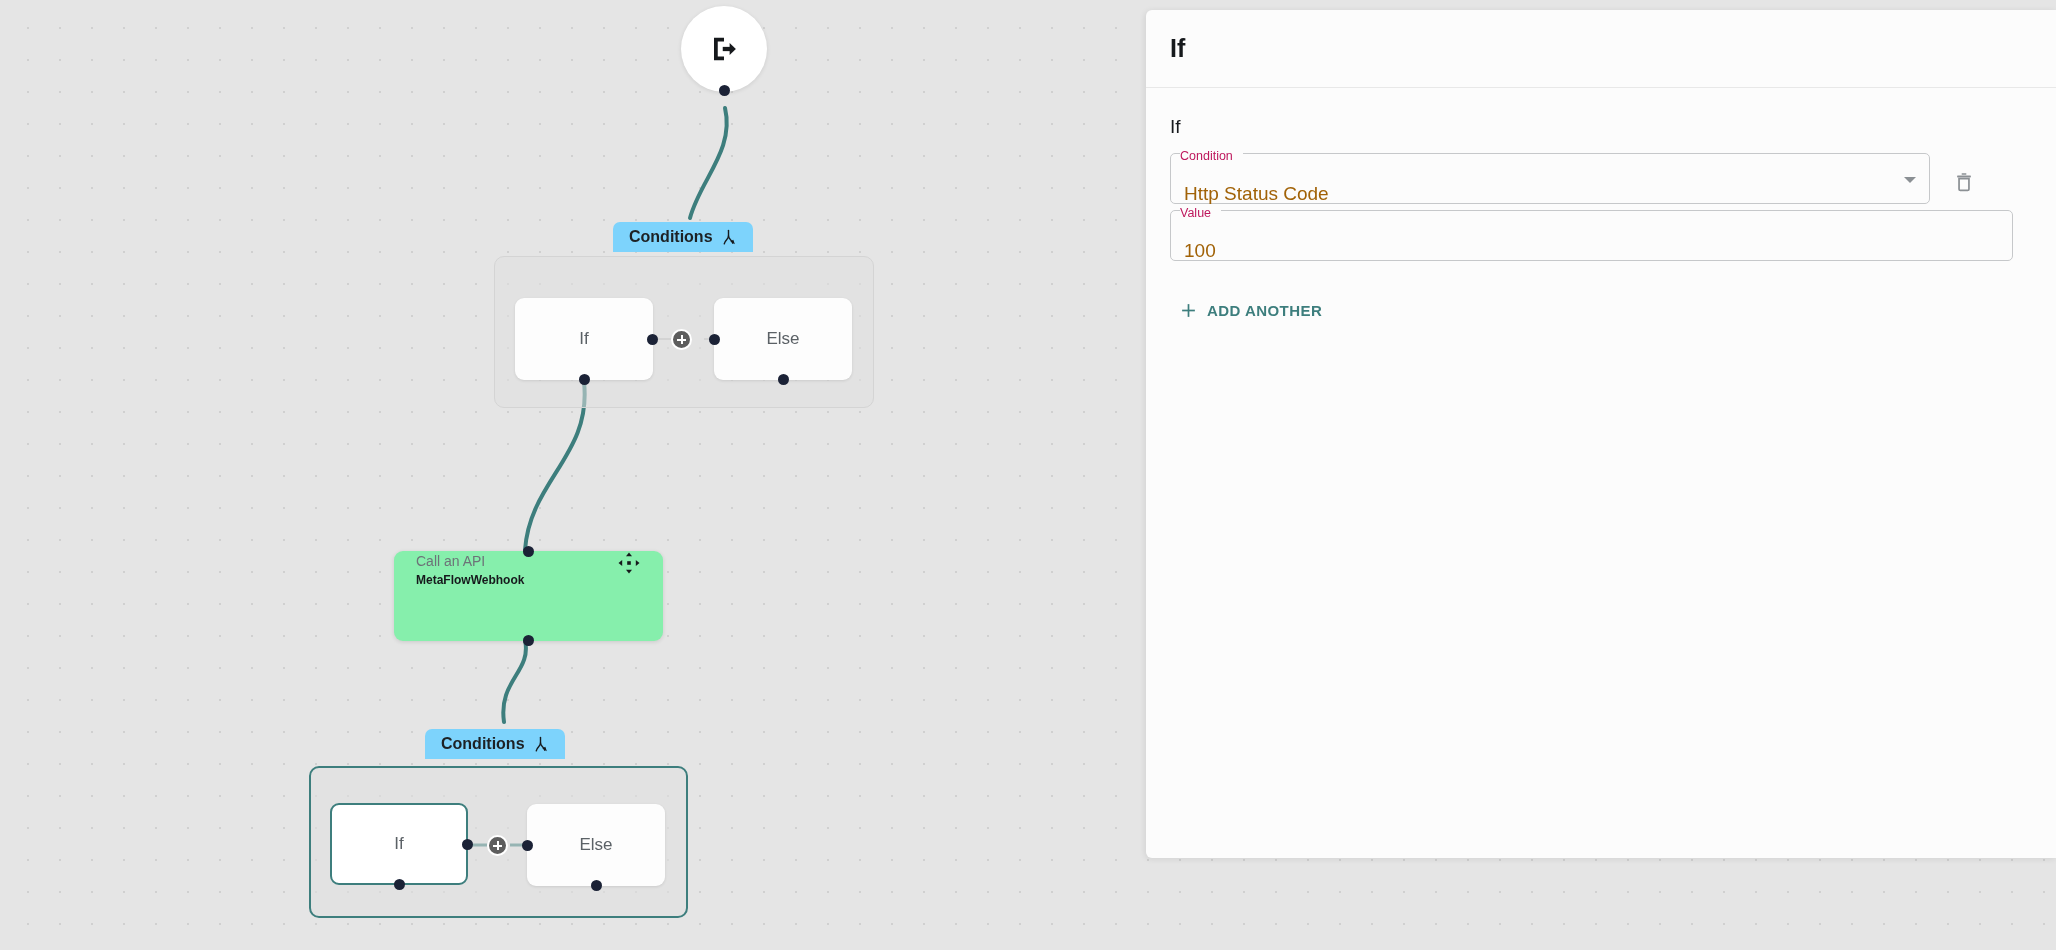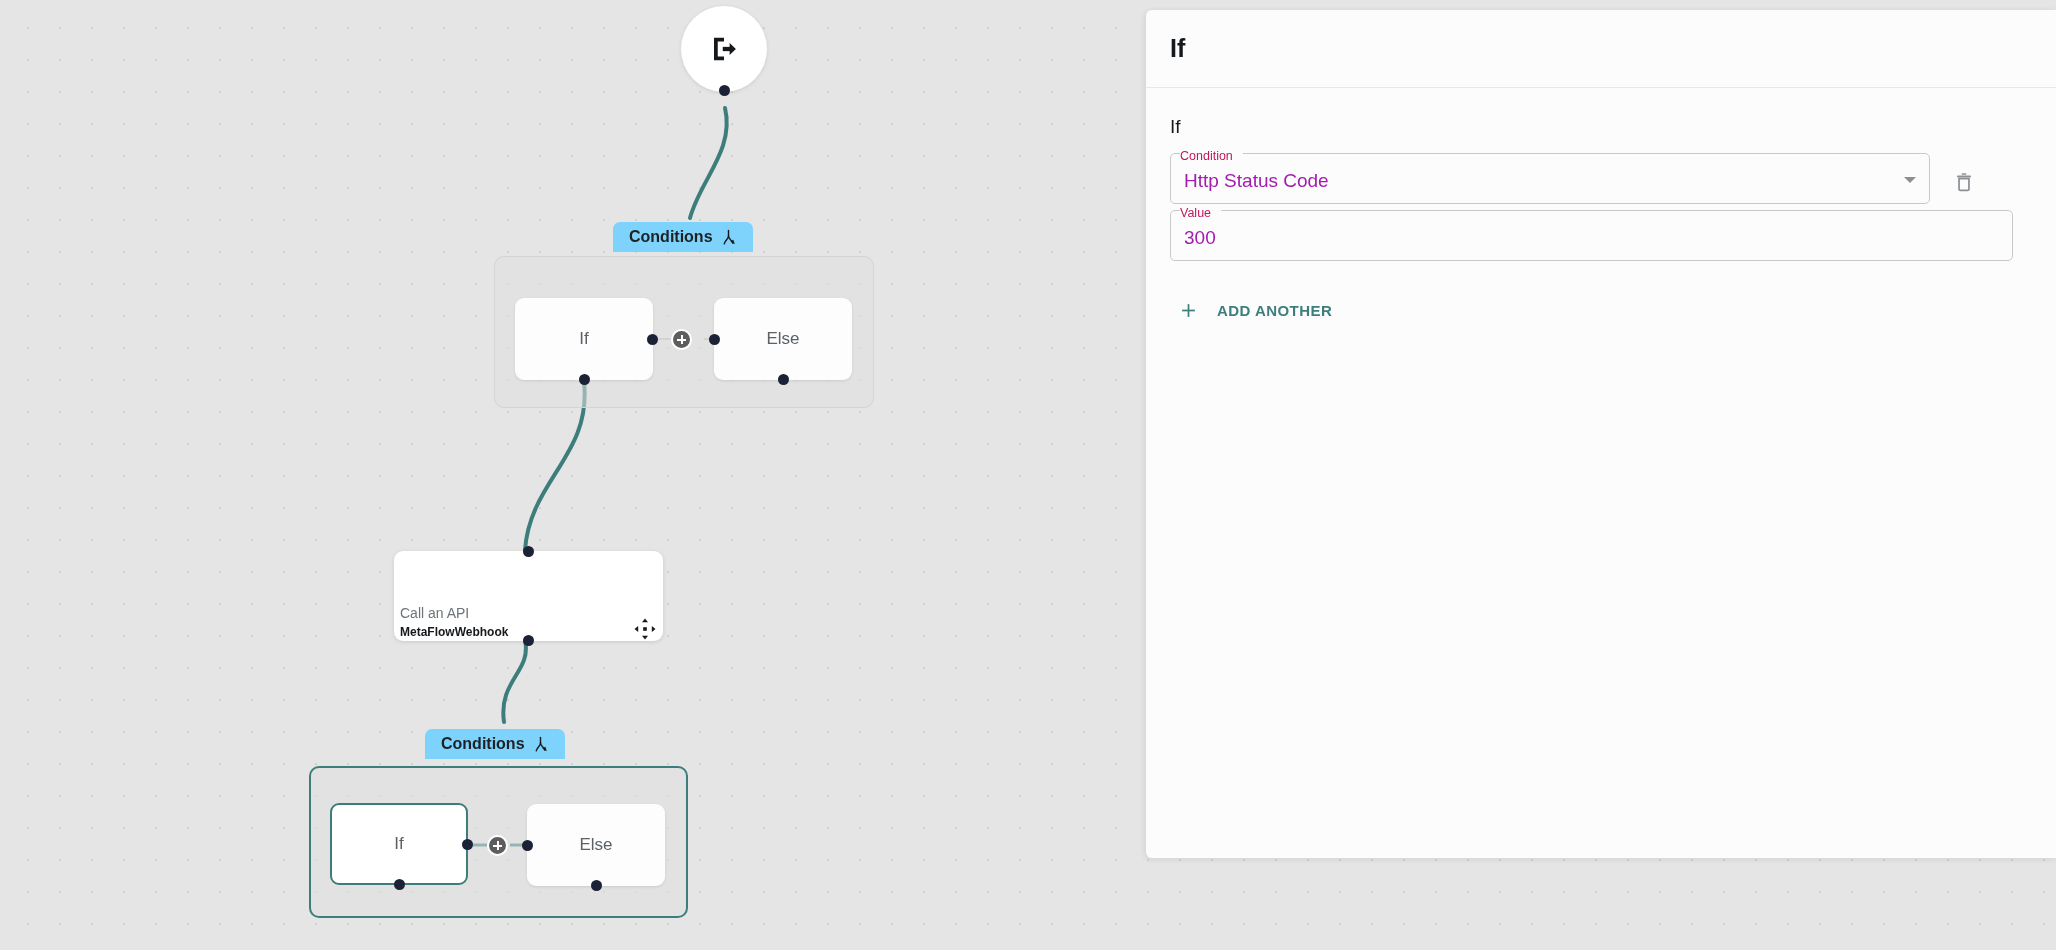--- a/index.html
+++ b/index.html
@@ -63,25 +63,25 @@
   }
   .branch-node.selected {
     border: 2px solid #3d7e7d;
     box-shadow: none;
     background: #ffffff;
   }
 
   
   .action-node {
     position: absolute;
-    background: #ffffff;
+    background: #86efac;
     border-radius: 9px;
     box-shadow: 0 1px 4px rgba(0,0,0,0.12);
-    display: flex; align-items: flex-end;
-    padding: 0 6px;
+    display: flex; align-items: flex-start;
+    padding: 0 22px;
   }
   .action-text { flex: 1; }
   .action-sub { font-size: 14px; color: #6d7378; line-height: 1.5; }
   .action-title { font-size: 12px; font-weight: 700; color: #16191c; line-height: 1.45; }
 
   
   .port {
     position: absolute;
     width: 11px; height: 11px; border-radius: 50%;
     background: #1b2236;
@@ -147,42 +147,42 @@
     position: absolute;
     top: -9px; left: 6px;
     font-size: 12.5px;
     color: #be185d;
     background: transparent;
     padding: 0 4px;
     z-index: 2;
   }
   .field .fvalue {
     position: absolute;
-    left: 14px; top: 0;
+    left: 14px; top: 13px;
     height: 46px; line-height: 46px;
-    font-size: 19px; color: #a21caf;
+    font-size: 19px; color: #a16207;
   }
   .caret {
     position: absolute; right: 14px; top: 19px;
     width: 0; height: 0;
     border-left: 6px solid transparent;
     border-right: 6px solid transparent;
     border-top: 6px solid #8b9094;
   }
 
   .delete-btn {
     width: 40px; height: 40px;
     display: flex; align-items: center; justify-content: center;
     margin-top: 4px;
     border-radius: 50%;
     background: transparent; border: none; cursor: pointer;
   }
 
   .add-another {
-    display: inline-flex; align-items: center; gap: 20px;
+    display: inline-flex; align-items: center; gap: 10px;
     margin-top: 24px; margin-left: 2px;
     color: #3d7e7d;
     font-size: 15px; font-weight: 600; letter-spacing: 0.45px;
     background: transparent; border: none; cursor: pointer;
     font-family: "Liberation Sans", sans-serif;
     padding: 6px 8px;
   }
 </style>
 </head>
 <body>
@@ -314,21 +314,21 @@
       </div>
 
       
 
       
       <div class="field" style="width:843px;">
         <fieldset>
             <legend><span>Value</span></legend>
           </fieldset>
         <span class="flabel">Value</span>
-        <span class="fvalue">300</span>
+        <span class="fvalue">100</span>
       </div>
 
       <button class="add-another">
         <svg width="17" height="17" viewBox="0 0 24 24">
           <rect x="10.8" y="3" width="2.4" height="18" fill="#3d7e7d"></rect>
           <rect x="3" y="10.8" width="18" height="2.4" fill="#3d7e7d"></rect>
         </svg>
         <span>ADD ANOTHER</span>
       </button>
     </div>

